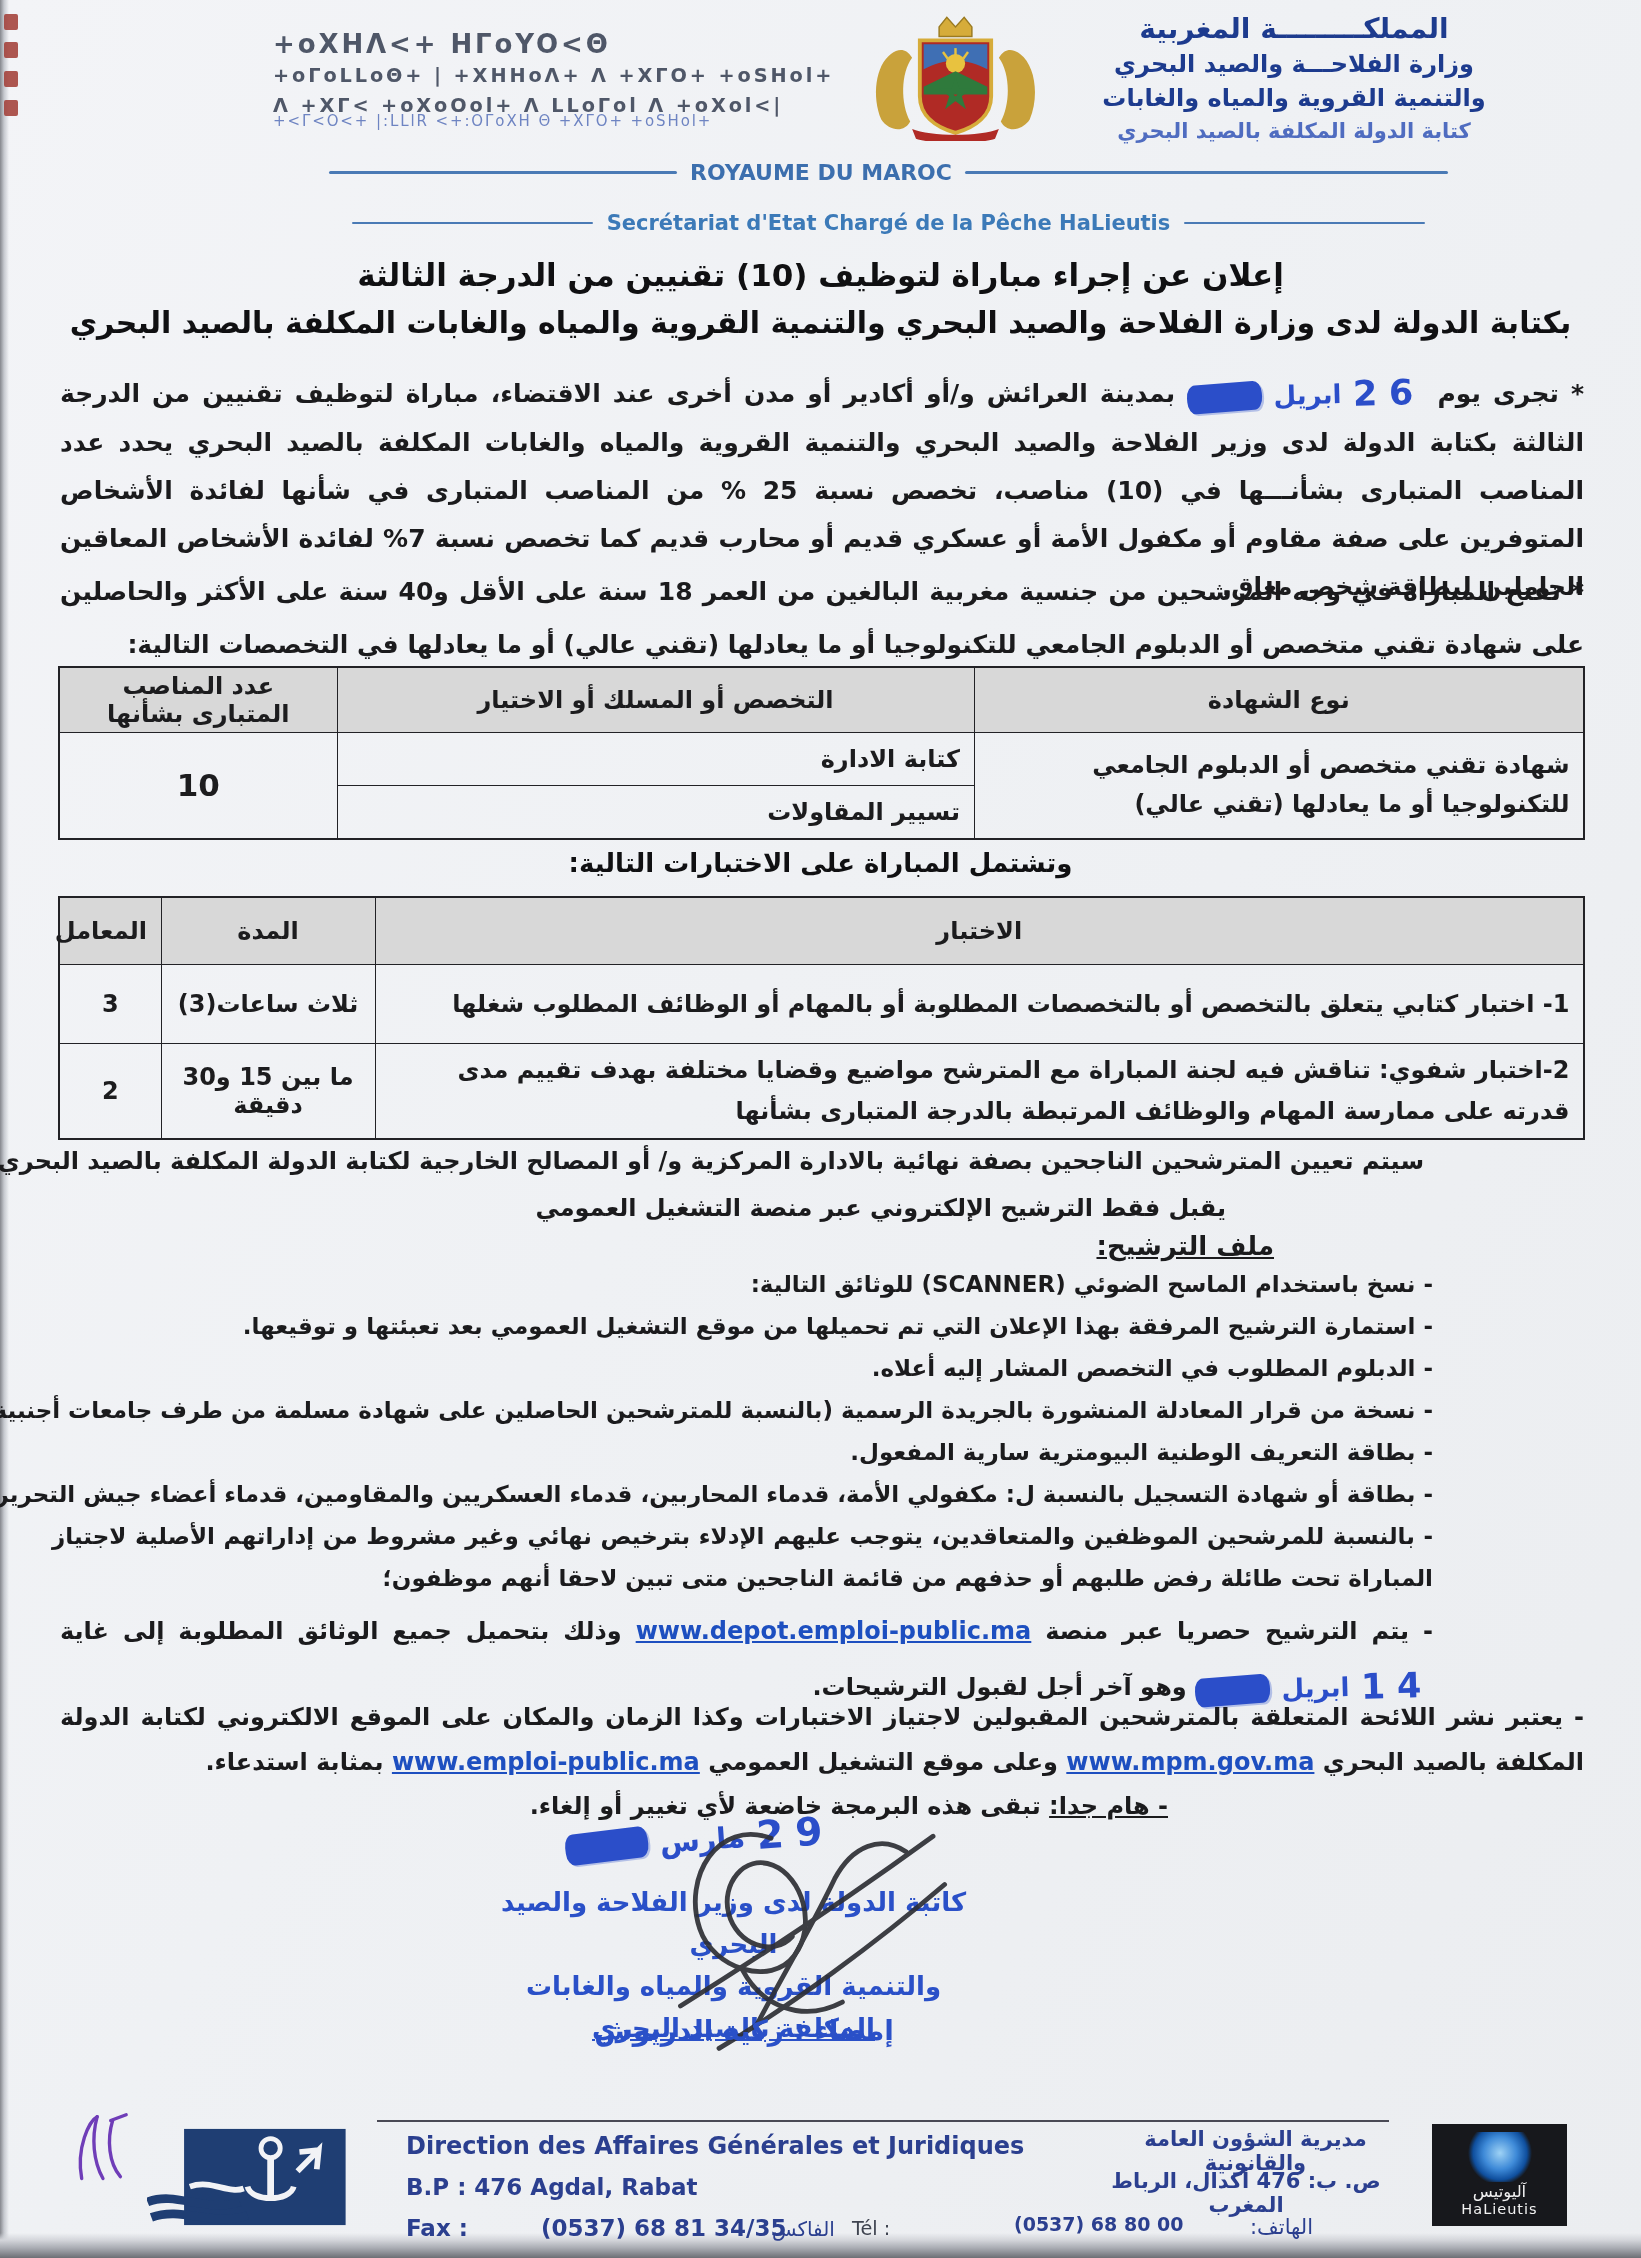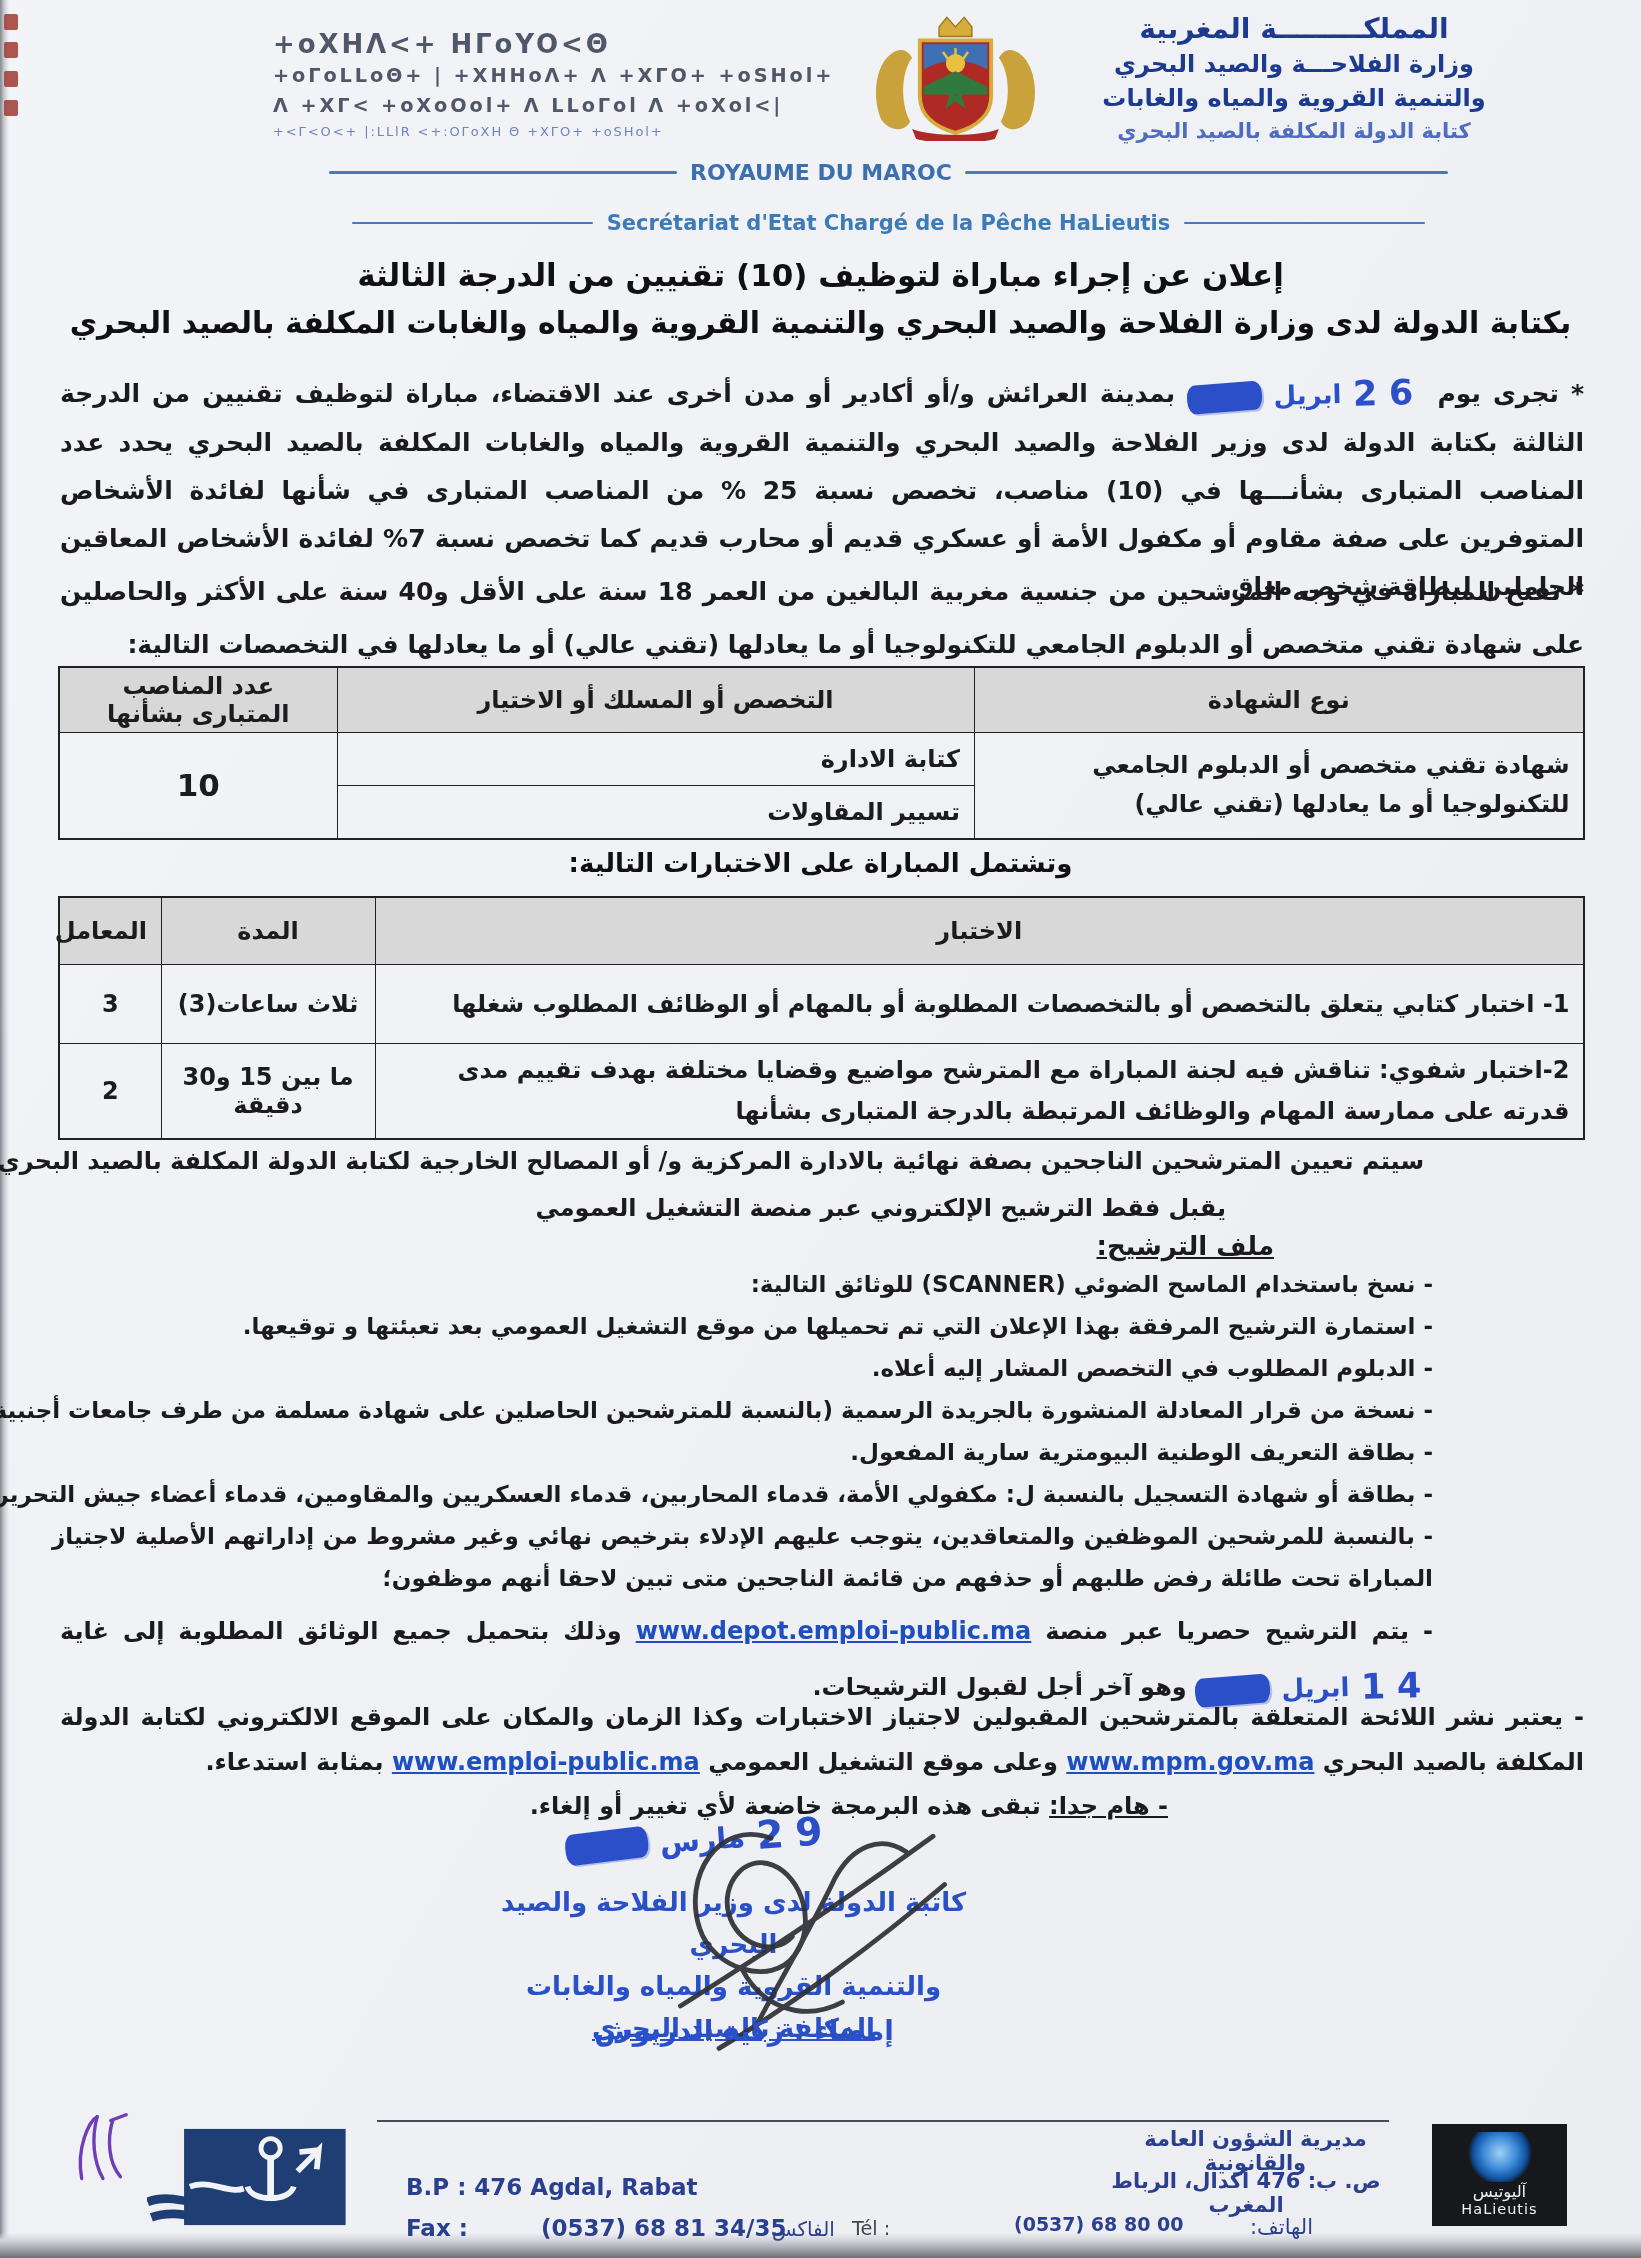--- a/index.html
+++ b/index.html
@@ -51,21 +51,21 @@
   <div class="abs edge-left"></div>
   <div class="abs edge-bottom"></div>
   <div class="abs redmark" style="left:3.9px;top:13.5px;"></div>
   <div class="abs redmark" style="left:3.9px;top:42px;"></div>
   <div class="abs redmark" style="left:3.9px;top:71px;"></div>
   <div class="abs redmark" style="left:3.9px;top:100px;"></div>
 
   <div class="abs tif" style="left:273px;top:29px;font-size:26px;">+oXHΛ&lt;+ HΓoYO&lt;Θ</div>
   <div class="abs tif" style="left:273px;top:64px;font-size:19.3px;">+oΓoLLoΘ+ | +XHHoΛ+ Λ +XΓO+ +oSHol+</div>
   <div class="abs tif" style="left:273px;top:94px;font-size:19.3px;">Λ +XΓ&lt; +oXoOol+ Λ LLoΓol Λ +oXol&lt;|</div>
-  <div class="abs tif small" style="left:273px;top:124px;font-size:13px;">+&lt;Γ&lt;O&lt;+ |:LLlR &lt;+:OΓoXH Θ +XΓO+ +oSHol+</div>
+  <div class="abs tif small" style="left:273px;top:112px;font-size:15px;">+&lt;Γ&lt;O&lt;+ |:LLlR &lt;+:OΓoXH Θ +XΓO+ +oSHol+</div>
 
   <div class="abs" style="left:862px;top:15.4px;width:187px;height:126px;">
     <svg width="187" height="126" viewBox="0 0 194 130">
 
       <path d="M30,40 C14,52 10,84 20,108 C28,120 44,122 50,110 C40,92 40,60 52,44 C46,34 38,34 30,40 Z" fill="#c9a23b"></path>
       <path d="M164,40 C180,52 184,84 174,108 C166,120 150,122 144,110 C154,92 154,60 142,44 C148,34 156,34 164,40 Z" fill="#c9a23b"></path>
 
       <path d="M80,12 L88,2 L97,12 L106,2 L114,12 L114,22 L80,22 Z" fill="#d6ac3a" stroke="#9a7a20" stroke-width="1.5"></path>
 
       <path d="M60,26 L134,26 L134,84 C134,104 118,116 97,122 C76,116 60,104 60,84 Z" fill="#b02a25" stroke="#d6ac3a" stroke-width="4"></path>
@@ -260,20 +260,21 @@
       <circle cx="128" cy="22" r="10" fill="none" stroke="#f2f3f6" stroke-width="5"></circle>
       <line x1="128" y1="32" x2="128" y2="74" stroke="#f2f3f6" stroke-width="7"></line>
       <path d="M104,62 C108,78 148,78 152,62" fill="none" stroke="#f2f3f6" stroke-width="6"></path>
       <path d="M156,46 L178,24 L176,44 M178,24 L158,26" fill="none" stroke="#f2f3f6" stroke-width="6"></path>
       <path d="M0,78 C30,66 60,90 96,78" fill="none" stroke="#1f3e73" stroke-width="9"></path>
       <path d="M4,94 C36,82 66,104 104,92" fill="none" stroke="#1f3e73" stroke-width="9"></path>
       <path d="M44,62 C66,54 84,70 100,64" fill="none" stroke="#f2f3f6" stroke-width="6"></path>
     </svg>
   </div>
 
+  <div class="abs navy" style="left:406px;top:2132px;font-size:24px;font-weight:700;">Direction des Affaires Générales et Juridiques</div>
   <div class="abs navy" style="left:406px;top:2174px;font-size:23px;font-weight:700;">B.P : 476 Agdal, Rabat</div>
   <div class="abs navy" style="left:406px;top:2215px;font-size:23px;font-weight:700;">Fax :</div>
   <div class="abs navy" style="left:541px;top:2215px;font-size:23px;font-weight:700;">(0537) 68 81 34/35</div>
   <div class="abs navy ar" style="left:772px;top:2217px;font-size:20px;">الفاكس</div>
   <div class="abs" style="left:852px;top:2217px;font-size:19.3px;color:#3f4450;">Tél :</div>
   <div class="abs navy" style="left:1014px;top:2213px;font-size:19px;font-weight:700;">(0537) 68 80 00</div>
   <div class="abs navy ar" style="left:1250px;top:2215px;font-size:21px;">الهاتف:</div>
 
   <div class="abs navy ar" style="left:1101px;top:2127px;width:309px;text-align:center;font-size:21px;font-weight:700;">مديرية الشؤون العامة والقانونية</div>
   <div class="abs navy ar" style="left:1072px;top:2169px;width:348px;text-align:center;font-size:21px;font-weight:700;">ص. ب: 476 أكدال،  الرباط المغرب</div>

